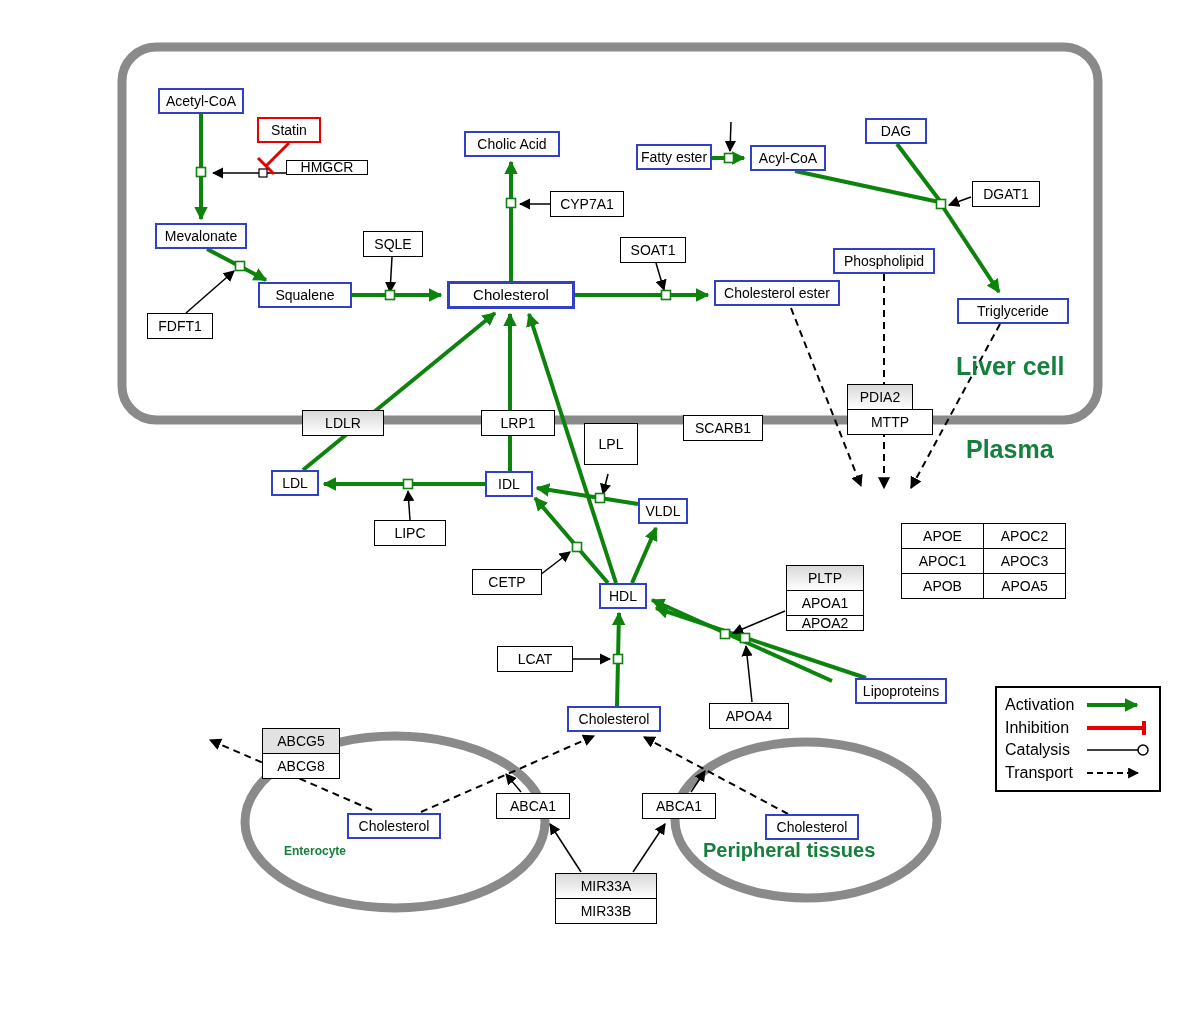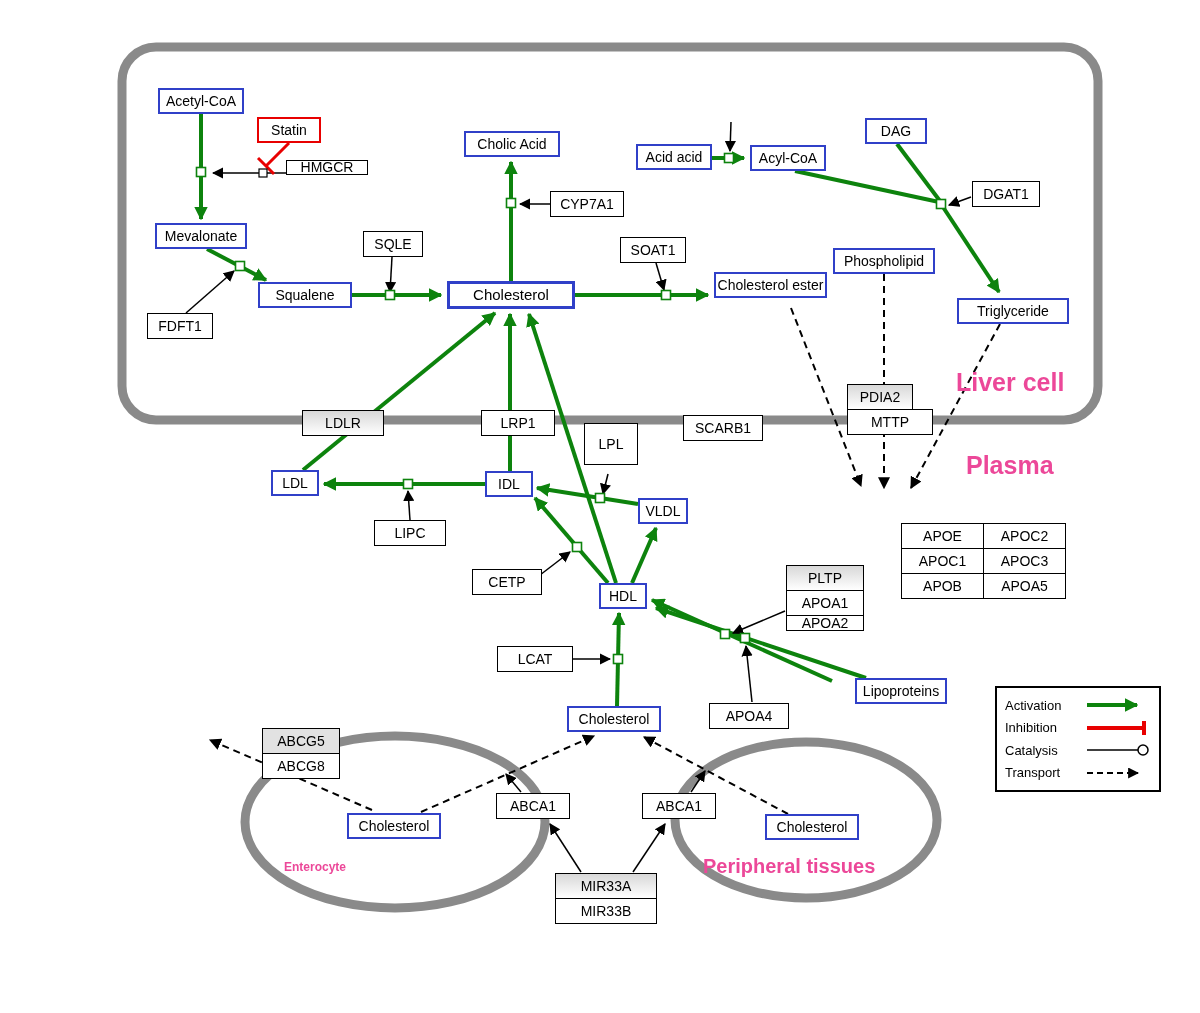--- a/index.html
+++ b/index.html
@@ -5,24 +5,24 @@
   html,body{margin:0;padding:0;background:#fff;}
   #stage{position:relative;width:1200px;height:1013px;font-family:"Liberation Sans","DejaVu Sans",sans-serif;color:#000;overflow:hidden;background:#fff;}
   #canvas{position:absolute;left:0;top:0;z-index:1;}
   .node{position:absolute;z-index:2;box-sizing:border-box;display:flex;align-items:center;justify-content:center;text-align:center;background:#fff;font-size:14px;line-height:1.15;}
   .metab{border:2px solid #3040c8;}
   .metab.big{border-width:3px;font-size:15px;}
   .drug{border:2px solid #e80000;}
   .enz{border:1px solid #000;}
   .enz.gray{background:#e2e2e2;}
   .enz.grad{background:linear-gradient(#d8d8d8,#ffffff);}
-  .region-label{position:absolute;z-index:2;font-weight:bold;color:#ec4899;white-space:nowrap;margin-top:16px;}
+  .region-label{position:absolute;z-index:2;font-weight:bold;color:#15803d;white-space:nowrap;}
   .legend{position:absolute;z-index:3;box-sizing:border-box;border:2px solid #000;background:#fff;padding:6px 8px;display:flex;flex-direction:column;justify-content:space-around;}
   .lrow{display:flex;align-items:center;justify-content:space-between;height:24px;}
-  .lrow span{font-size:13px;}
+  .lrow span{font-size:16px;}
   .lrow svg{flex:0 0 auto;}
 </style>
 </head>
 <body>
 
 <div id="stage">
 
 <svg id="canvas" width="1200" height="1013" viewBox="0 0 1200 1013">
   <defs>
     <marker id="ag" viewBox="0 0 10 10" refX="9" refY="5" markerWidth="3.4" markerHeight="3.4" orient="auto">
@@ -114,25 +114,25 @@
     <rect x="740.5" y="633.5" width="9" height="9"></rect>
   </g>
   <rect x="259" y="169" width="8" height="8" fill="#fff" stroke="#000" stroke-width="1.2"></rect>
 </svg>
 
 <div class="node metab" style="left:158px;top:88px;width:86px;height:26px">Acetyl-CoA</div>
 <div class="node metab" style="left:155px;top:223px;width:92px;height:26px">Mevalonate</div>
 <div class="node metab" style="left:258px;top:282px;width:94px;height:26px">Squalene</div>
 <div class="node metab" style="left:464px;top:131px;width:96px;height:26px">Cholic Acid</div>
 <div class="node metab big" style="left:447px;top:281px;width:128px;height:28px">Cholesterol</div>
-<div class="node metab" style="left:636px;top:144px;width:76px;height:26px">Acid acid</div>
+<div class="node metab" style="left:636px;top:144px;width:76px;height:26px">Fatty ester</div>
 <div class="node metab" style="left:750px;top:145px;width:76px;height:26px">Acyl-CoA</div>
 <div class="node metab" style="left:865px;top:118px;width:62px;height:26px">DAG</div>
 <div class="node metab" style="left:833px;top:248px;width:102px;height:26px">Phospholipid</div>
-<div class="node metab" style="left:714px;top:272px;width:113px;height:26px">Cholesterol ester</div>
+<div class="node metab" style="left:714px;top:280px;width:126px;height:26px">Cholesterol ester</div>
 <div class="node metab" style="left:957px;top:298px;width:112px;height:26px">Triglyceride</div>
 <div class="node metab" style="left:271px;top:470px;width:48px;height:26px">LDL</div>
 <div class="node metab" style="left:485px;top:471px;width:48px;height:26px">IDL</div>
 <div class="node metab" style="left:638px;top:498px;width:50px;height:26px">VLDL</div>
 <div class="node metab" style="left:599px;top:583px;width:48px;height:26px">HDL</div>
 <div class="node metab" style="left:855px;top:678px;width:92px;height:26px">Lipoproteins</div>
 <div class="node metab" style="left:567px;top:706px;width:94px;height:26px">Cholesterol</div>
 <div class="node metab" style="left:347px;top:813px;width:94px;height:26px">Cholesterol</div>
 <div class="node metab" style="left:765px;top:814px;width:94px;height:26px">Cholesterol</div>
 

